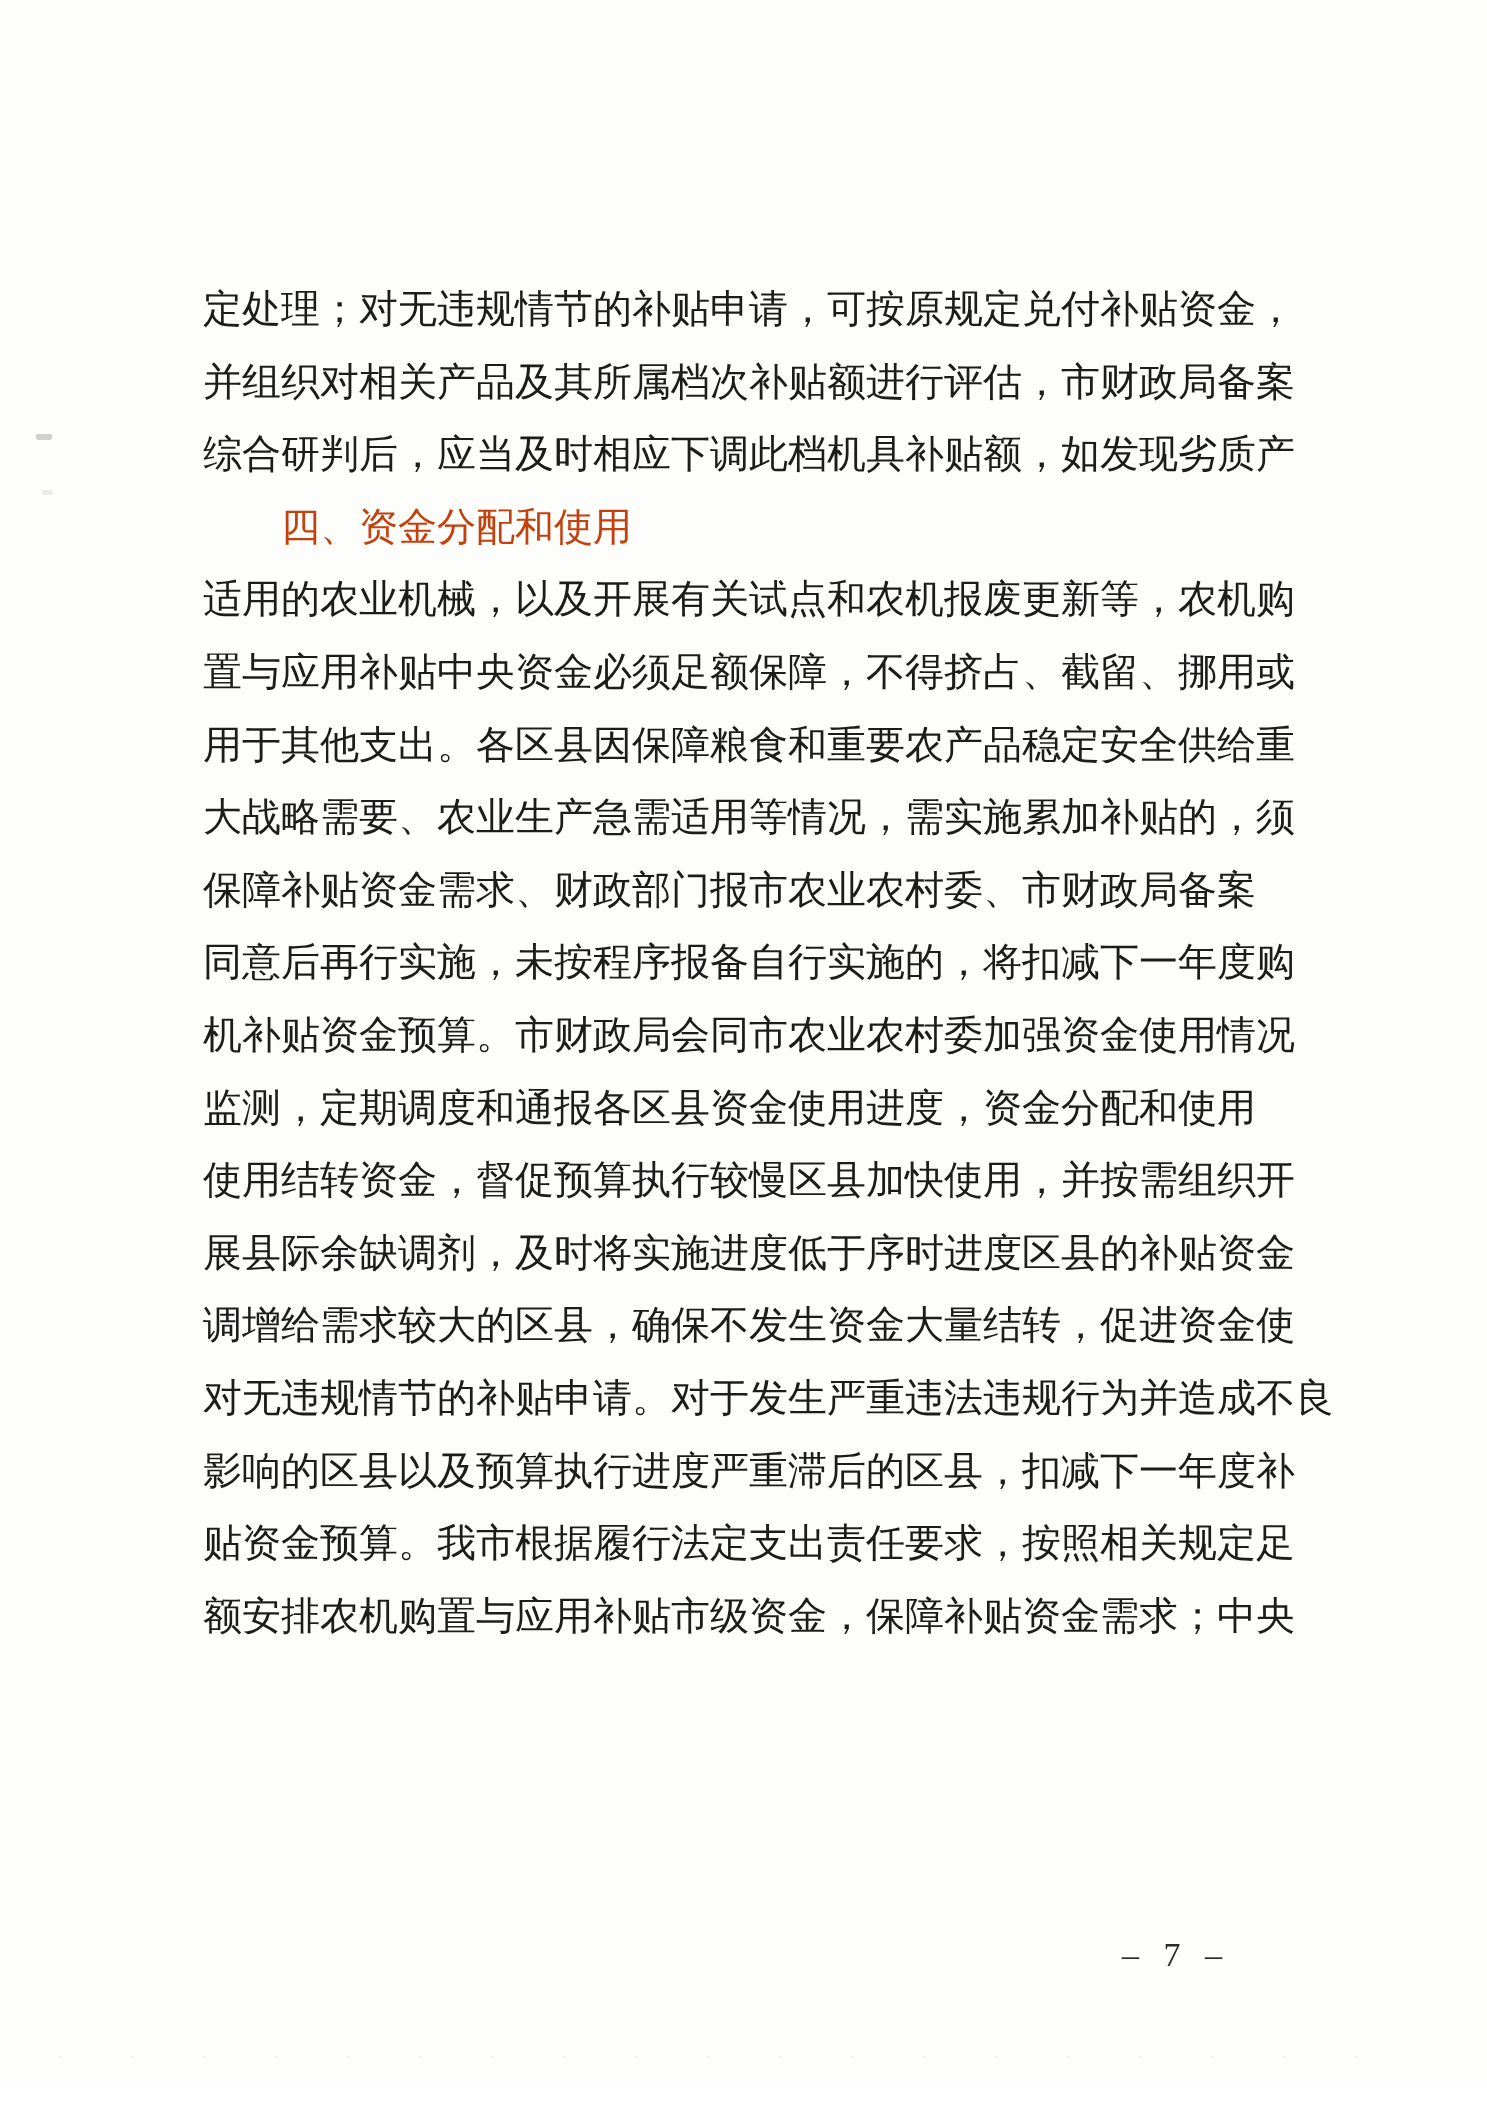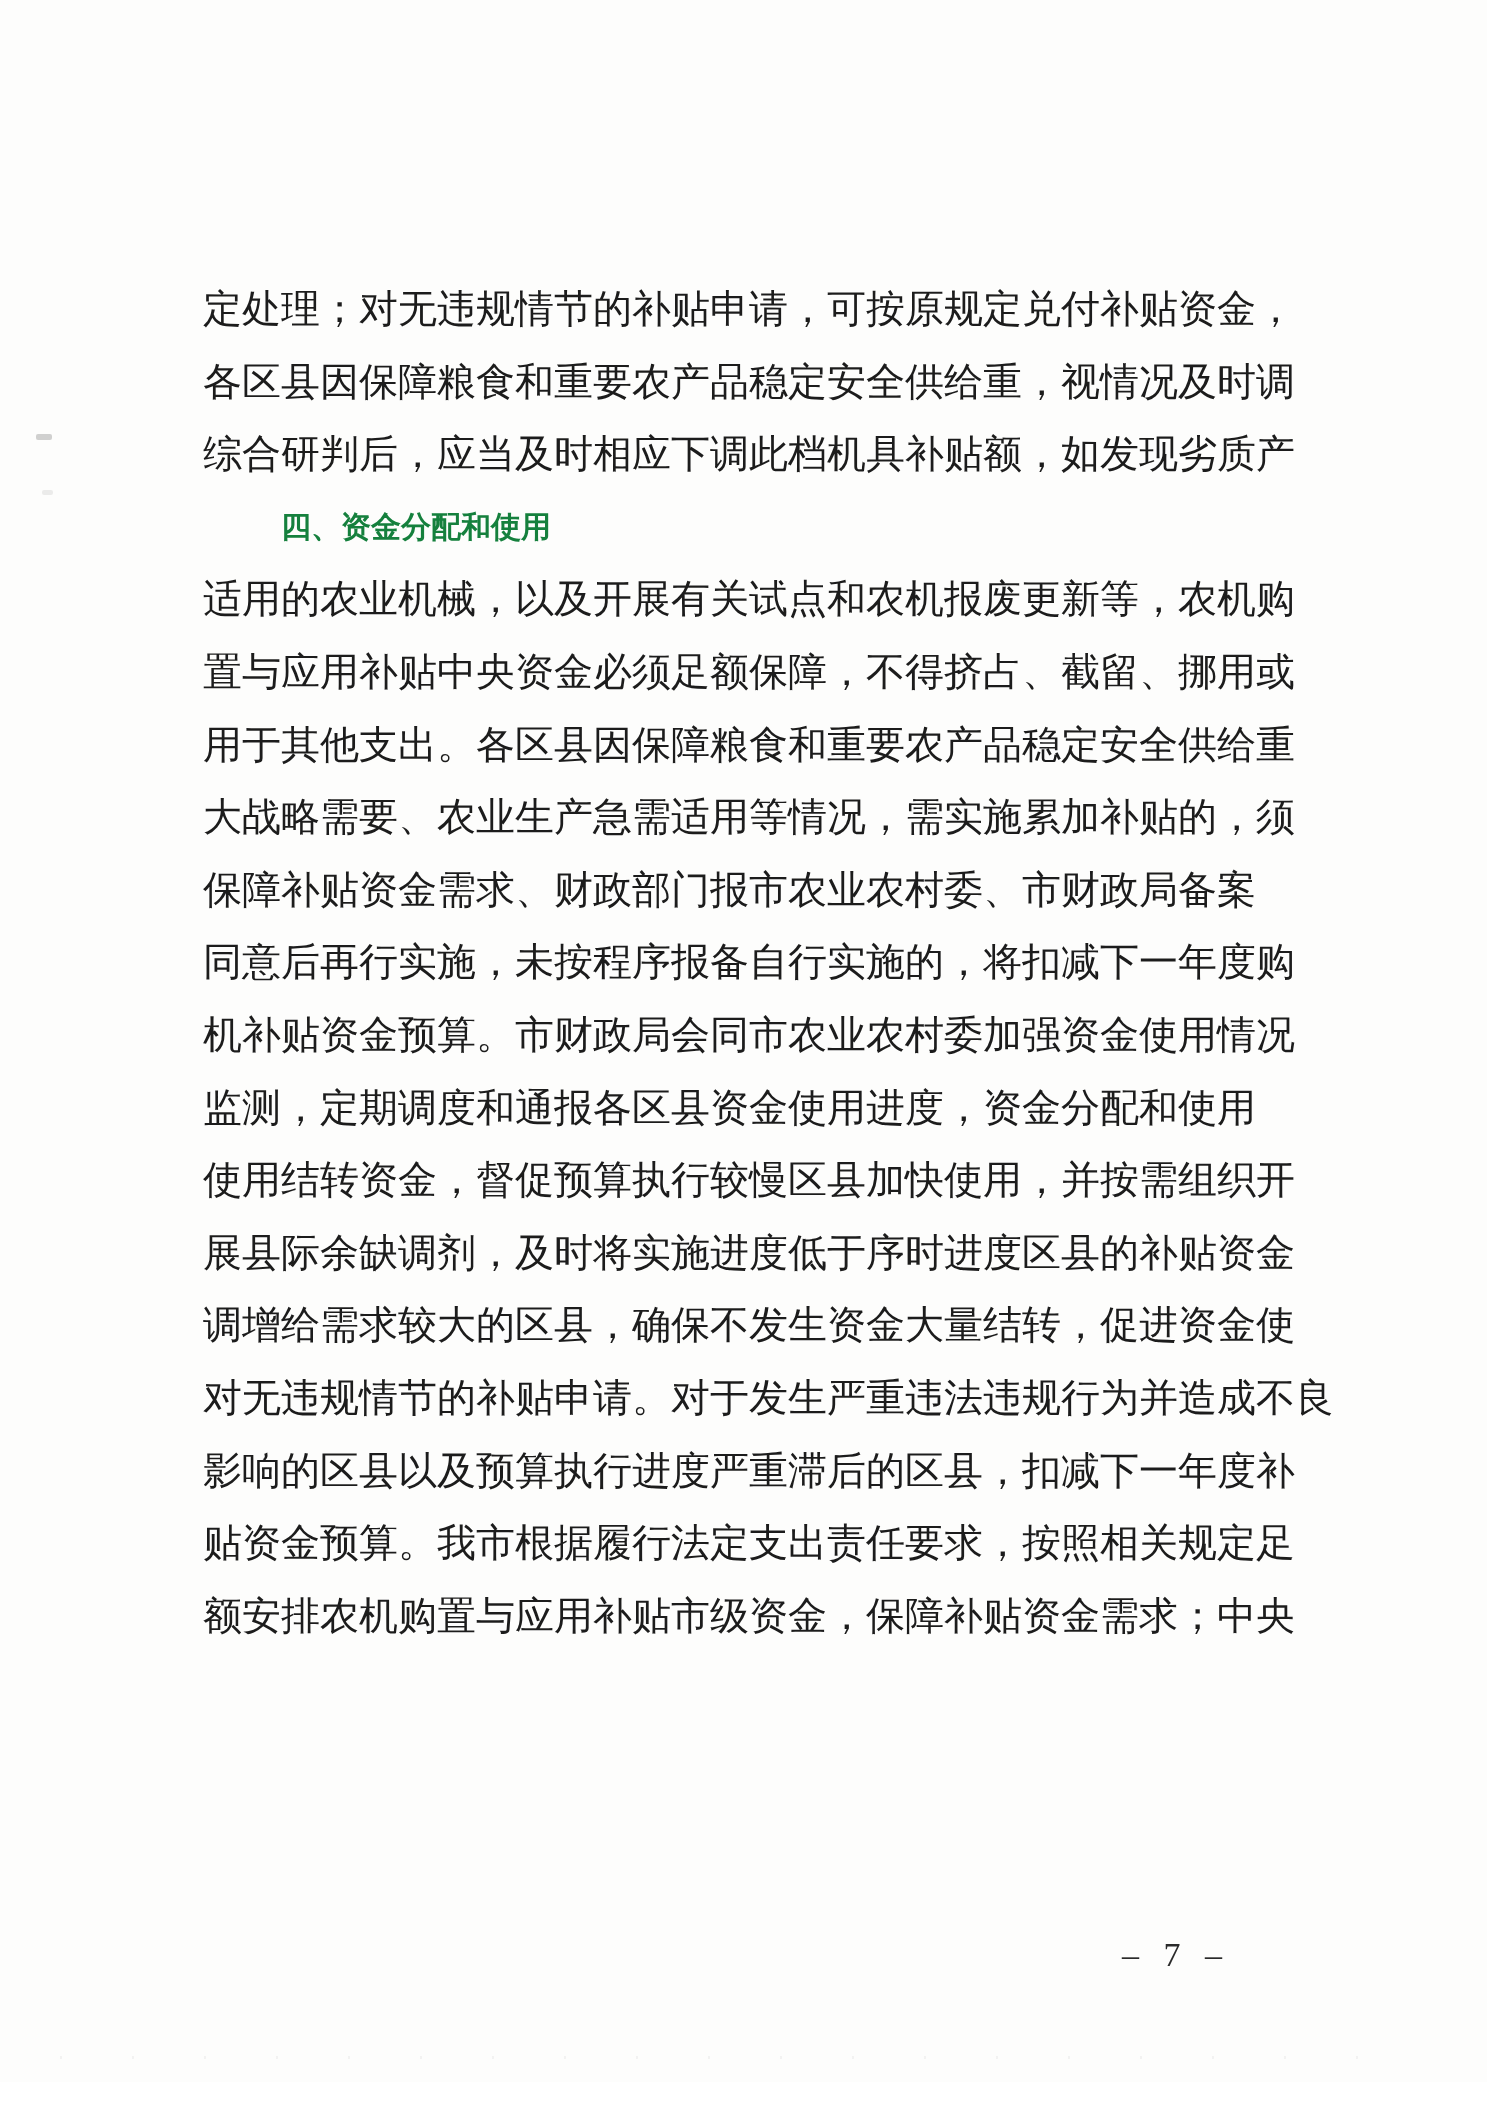--- a/index.html
+++ b/index.html
@@ -30,26 +30,26 @@
     white-space: nowrap;
     font-family: "Liberation Serif", "DejaVu Serif", serif;
   }
   .indent-2em {
     padding-left: 78px;
   }
   .section-heading {
     margin: 0;
     height: 72.6px;
     line-height: 72.6px;
-    font-size: 30px;
-    font-weight: bold;
+    font-size: 39px;
+    font-weight: normal;
     padding-left: 78px;
     white-space: nowrap;
     font-family: "Liberation Sans", "DejaVu Sans", sans-serif;
-    color: #15803d;
+    color: #c2410c;
   }
   .page-number {
     position: absolute;
     left: 1122px;
     top: 1936px;
     font-size: 34px;
     letter-spacing: 8px;
     color: #2a2a2a;
     font-family: "Liberation Serif", "DejaVu Serif", serif;
     white-space: nowrap;
@@ -77,21 +77,21 @@
   }
 </style>
 </head>
 <body>
 
 <div class="page">
 
   <div class="textblock">
 
     <div class="body-line">定处理；对无违规情节的补贴申请，可按原规定兑付补贴资金，</div>
-    <div class="body-line">各区县因保障粮食和重要农产品稳定安全供给重，视情况及时调</div>
+    <div class="body-line">并组织对相关产品及其所属档次补贴额进行评估，市财政局备案</div>
     <div class="body-line">综合研判后，应当及时相应下调此档机具补贴额，如发现劣质产</div>
 
     <h2 class="section-heading">四、资金分配和使用</h2>
 
     <div class="body-line">适用的农业机械，以及开展有关试点和农机报废更新等，农机购</div>
     <div class="body-line">置与应用补贴中央资金必须足额保障，不得挤占、截留、挪用或</div>
     <div class="body-line">用于其他支出。各区县因保障粮食和重要农产品稳定安全供给重</div>
     <div class="body-line">大战略需要、农业生产急需适用等情况，需实施累加补贴的，须</div>
     <div class="body-line">保障补贴资金需求、财政部门报市农业农村委、市财政局备案</div>
     <div class="body-line">同意后再行实施，未按程序报备自行实施的，将扣减下一年度购</div>

